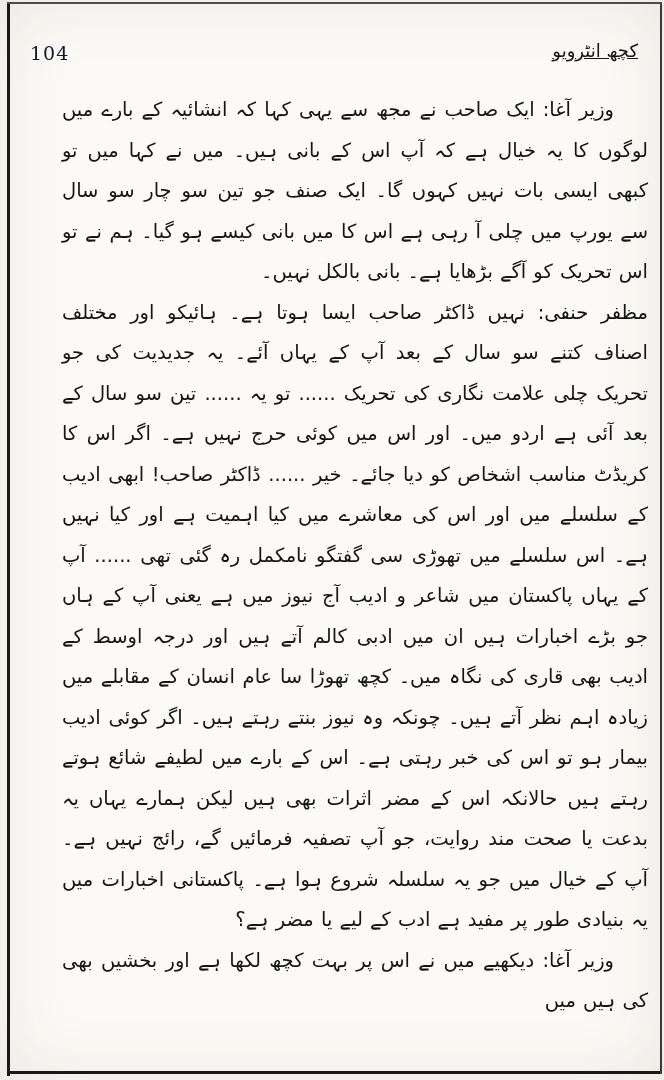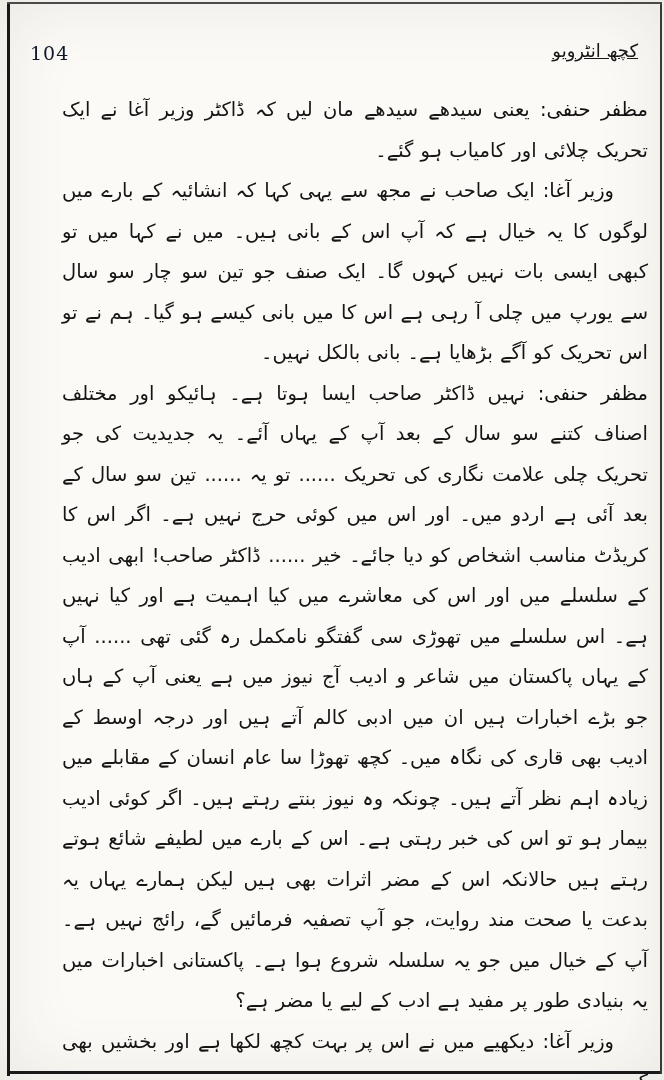--- a/index.html
+++ b/index.html
@@ -104,21 +104,20 @@
     <div class="frame-right"></div>
     <div class="frame-top"></div>
 
     <div class="page-header">
       <div class="page-number">104</div>
       <div class="header-title">کچھ انٹرویو</div>
     </div>
 
     <div class="body-text">
 
-      <p><span class="speaker">مظفر حنفی:</span><span> یعنی سیدھے سیدھے مان لیں کہ ڈاکٹر وزیر آغا نے ایک تحریک چلائی اور کامیاب ہو گئے۔</span></p>
 
       <p class="indent"><span class="speaker">وزیر آغا:</span><span> ایک صاحب نے مجھ سے یہی کہا کہ انشائیہ کے بارے میں لوگوں کا یہ خیال ہے کہ آپ اس کے بانی ہیں۔ میں نے کہا میں تو کبھی ایسی بات نہیں کہوں گا۔ ایک صنف جو تین سو چار سو سال سے یورپ میں چلی آ رہی ہے اس کا میں بانی کیسے ہو گیا۔ ہم نے تو اس تحریک کو آگے بڑھایا ہے۔ بانی بالکل نہیں۔</span></p>
 
       <p><span class="speaker">مظفر حنفی:</span><span> نہیں ڈاکٹر صاحب ایسا ہوتا ہے۔ ہائیکو اور مختلف اصناف کتنے سو سال کے بعد آپ کے یہاں آئے۔ یہ جدیدیت کی جو تحریک چلی علامت نگاری کی تحریک ...... تو یہ ...... تین سو سال کے بعد آئی ہے اردو میں۔ اور اس میں کوئی حرج نہیں ہے۔ اگر اس کا کریڈٹ مناسب اشخاص کو دیا جائے۔ خیر ...... ڈاکٹر صاحب! ابھی ادیب کے سلسلے میں اور اس کی معاشرے میں کیا اہمیت ہے اور کیا نہیں ہے۔ اس سلسلے میں تھوڑی سی گفتگو نامکمل رہ گئی تھی ...... آپ کے یہاں پاکستان میں شاعر و ادیب آج نیوز میں ہے یعنی آپ کے ہاں جو بڑے اخبارات ہیں ان میں ادبی کالم آتے ہیں اور درجہ اوسط کے ادیب بھی قاری کی نگاہ میں۔ کچھ تھوڑا سا عام انسان کے مقابلے میں زیادہ اہم نظر آتے ہیں۔ چونکہ وہ نیوز بنتے رہتے ہیں۔ اگر کوئی ادیب بیمار ہو تو اس کی خبر رہتی ہے۔ اس کے بارے میں لطیفے شائع ہوتے رہتے ہیں حالانکہ اس کے مضر اثرات بھی ہیں لیکن ہمارے یہاں یہ بدعت یا صحت مند روایت، جو آپ تصفیہ فرمائیں گے، رائج نہیں ہے۔ آپ کے خیال میں جو یہ سلسلہ شروع ہوا ہے۔ پاکستانی اخبارات میں یہ بنیادی طور پر مفید ہے ادب کے لیے یا مضر ہے؟</span></p>
 
       <p class="indent"><span class="speaker">وزیر آغا:</span><span> دیکھیے میں نے اس پر بہت کچھ لکھا ہے اور بخشیں بھی کی ہیں میں</span></p>
 
     </div>
   </div>
 </div>

